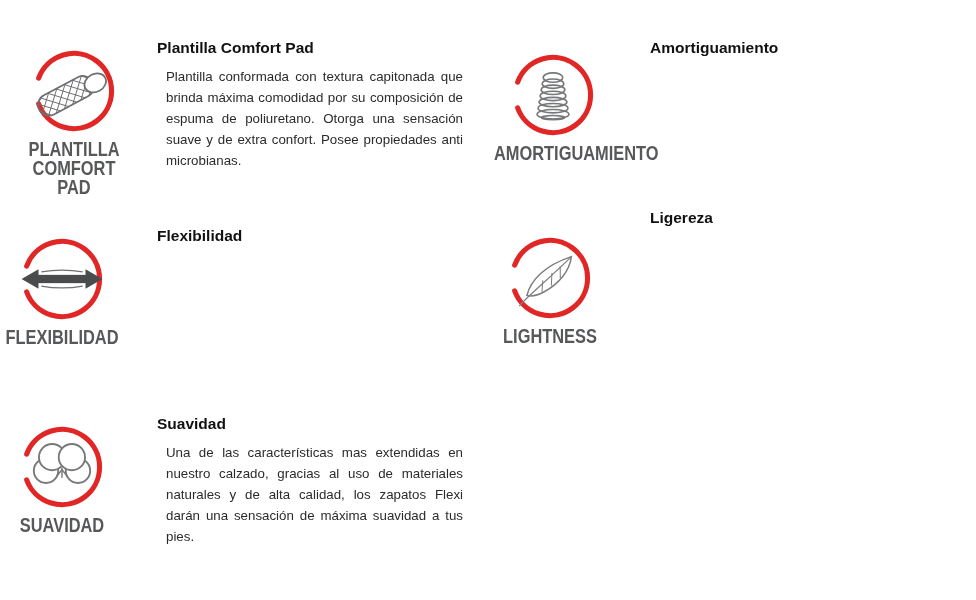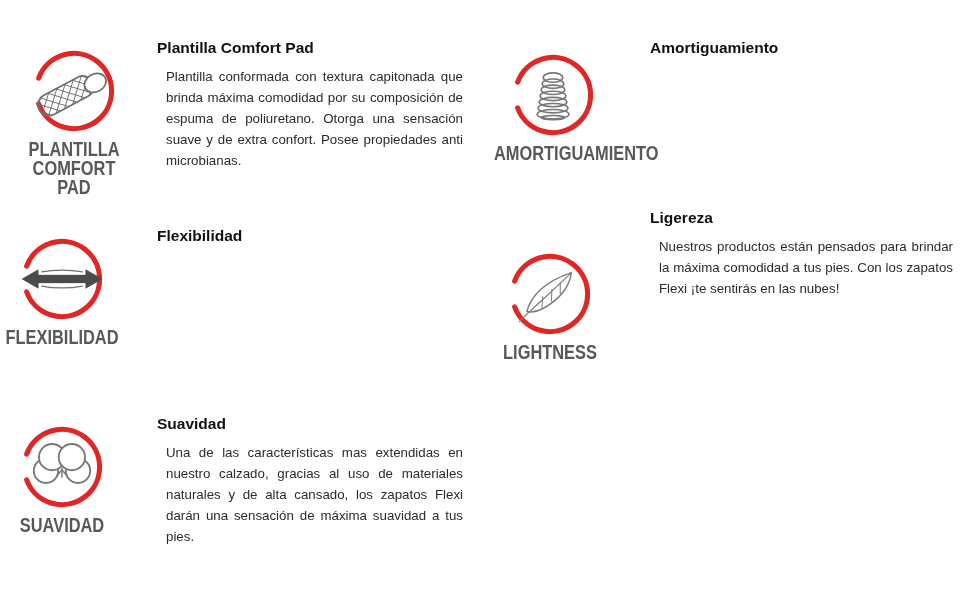--- a/index.html
+++ b/index.html
@@ -108,36 +108,35 @@
         <path d="M28,57.5 Q50,61.5 72,57.5" stroke="#6f7072" stroke-width="1.3" fill="none"></path>
       </svg>
       <figcaption class="icon-caption">FLEXIBILIDAD</figcaption>
     </figure>
     <div class="text-col" style="left:157px; top:226px; width:315px;">
       <h3 class="feature-title">Flexibilidad</h3>
     </div>
   </div>
 
   <div>
-    <figure class="icon-col" style="left:478px; top:247px;">
+    <figure class="icon-col" style="left:478px; top:231px;">
       <svg class="icon-svg" width="94" height="94" viewBox="0 0 100 100">
         <path d="M12.4,36.3 A40,40 0 1 1 12.4,63.7" fill="none" stroke="#e12726" stroke-width="5.4" stroke-linecap="round"></path>
         <g transform="rotate(-24 50 50)" stroke="#7d7e80" fill="none">
           <path d="M20,57 C30,44 50,35.5 80,38.5 C72,52 56,59.5 38,61 C30,61.6 24,60 20,57 Z" stroke-width="1.6"></path>
           <path d="M8,64 C20,58 50,50 80,38.5" stroke-width="1.3"></path>
           <path d="M36,60.5 L42,49" stroke-width="1.1"></path>
           <path d="M48,58 L54,46" stroke-width="1.1"></path>
           <path d="M60,54.5 L65,43" stroke-width="1.1"></path>
         </g>
       </svg>
       <figcaption class="icon-caption">LIGHTNESS</figcaption>
     </figure>
     <div class="text-col" style="left:650px; top:208px; width:312px;">
       <h3 class="feature-title">Ligereza</h3>
-      <p class="feature-body">Nuestros productos están pensados para brindar la máxima comodidad a tus pies. Con los zapatos Flexi ¡te sentirás en las nubes!</p>
     </div>
   </div>
 
   <div>
     <figure class="icon-col" style="left:-10px; top:420px;">
       <svg class="icon-svg" width="94" height="94" viewBox="0 0 100 100">
         <path d="M12.4,36.3 A40,40 0 1 1 12.4,63.7" fill="none" stroke="#e12726" stroke-width="5.4" stroke-linecap="round"></path>
         <g stroke="#77787a" stroke-width="2" fill="#ffffff">
           <circle cx="33" cy="54" r="13"></circle>
           <circle cx="67" cy="54" r="13"></circle>
@@ -147,17 +146,17 @@
         <g stroke="#77787a" stroke-width="1.5" fill="none" stroke-linecap="round">
           <path d="M50,51 L50,61"></path>
           <path d="M50,53 L44.5,59.5"></path>
           <path d="M50,53 L55.5,59.5"></path>
         </g>
       </svg>
       <figcaption class="icon-caption">SUAVIDAD</figcaption>
     </figure>
     <div class="text-col" style="left:157px; top:414px; width:315px;">
       <h3 class="feature-title">Suavidad</h3>
-      <p class="feature-body">Una de las características mas extendidas en nuestro calzado, gracias al uso de materiales naturales y de alta cansado, los zapatos Flexi darán una sensación de máxima suavidad a tus pies.</p>
+      <p class="feature-body">Una de las características mas extendidas en nuestro calzado, gracias al uso de materiales naturales y de alta calidad, los zapatos Flexi darán una sensación de máxima suavidad a tus pies.</p>
     </div>
   </div>
 
 </div>
 
 </body></html>

